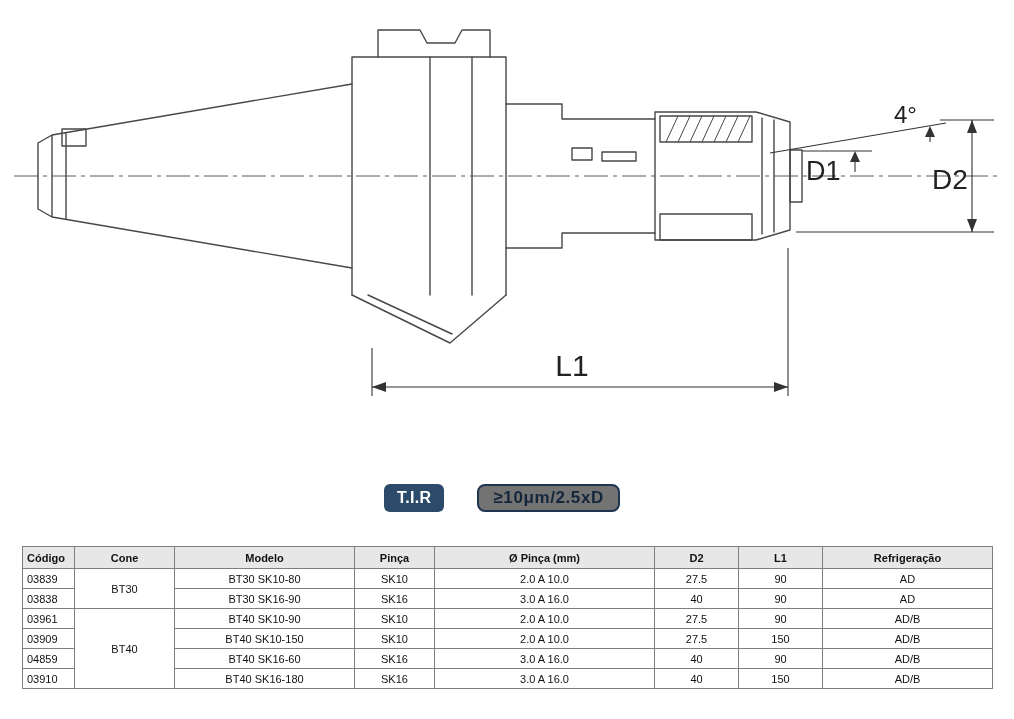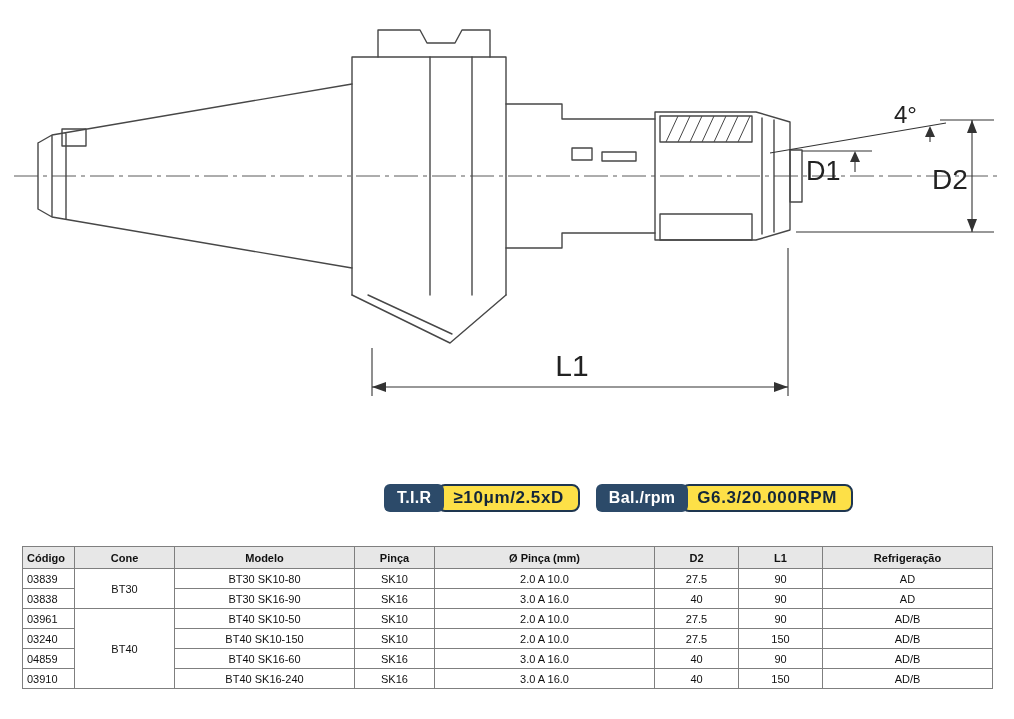--- a/index.html
+++ b/index.html
@@ -10,29 +10,29 @@
     position:relative; overflow:hidden;
   }
   .page { position:relative; width:1014px; height:719px; background:#fff; }
 
   .drawing { position:absolute; top:0; left:0; width:1014px; height:460px; }
 
   .badges {
     position:absolute; top:484px; left:384px;
     display:flex; align-items:stretch; gap:16px;
   }
-  .badge-pair { display:flex; align-items:stretch; }
+  .badge-pair { display:flex; align-items:stretch;gap:40px; }
   .badge {
     background:#2c4a69; color:#fff; font-weight:bold; font-size:16px;
     padding:4px 13px; border-radius:6px;
     display:flex; align-items:center; position:relative; z-index:1;
     letter-spacing:0.3px; white-space:nowrap;
   }
   .value-box {
-    background:#fde047; border:2.5px solid #1e3650; border-radius:8px;
+    background:#737373; border:2.5px solid #1e3650; border-radius:8px;
     font-weight:bold; font-size:17px; color:#13263a;
     padding:2px 14px; margin-left:-7px;
     display:flex; align-items:center; letter-spacing:0.6px; white-space:nowrap;
   }
 
   .data-table {
     position:absolute; top:546px; left:22px; width:970px;
     border-collapse:collapse; table-layout:fixed;
     font-size:11px; color:#111;
   }
@@ -110,24 +110,20 @@
         <text x="932" y="189" font-size="28">D2</text>
         <text x="572" y="376" font-size="30" text-anchor="middle">L1</text>
       </g>
     </svg>
   </div>
 
   <div class="badges">
     <div class="badge-pair">
       <span class="badge">T.I.R</span>
       <span class="value-box">≥10μm/2.5xD</span>
-    </div>
-    <div class="badge-pair">
-      <span class="badge">Bal./rpm</span>
-      <span class="value-box">G6.3/20.000RPM</span>
     </div>
   </div>
 
   <table class="data-table">
     <colgroup>
       <col style="width:52px">
         <col style="width:100px">
         <col style="width:180px">
         <col style="width:80px">
       <col style="width:220px">
@@ -163,48 +159,48 @@
           <td>BT30 SK16-90</td>
           <td>SK16</td>
           <td>3.0 A 16.0</td>
           <td>40</td>
           <td>90</td>
           <td>AD</td>
         </tr>
         <tr>
           <td class="left">03961</td>
           <td rowspan="4">BT40</td>
-          <td>BT40 SK10-50</td>
+          <td>BT40 SK10-90</td>
           <td>SK10</td>
           <td>2.0 A 10.0</td>
           <td>27.5</td>
           <td>90</td>
           <td>AD/B</td>
         </tr>
         <tr>
-          <td class="left">03240</td>
+          <td class="left">03909</td>
           <td>BT40 SK10-150</td>
           <td>SK10</td>
           <td>2.0 A 10.0</td>
           <td>27.5</td>
           <td>150</td>
           <td>AD/B</td>
         </tr>
         <tr>
           <td class="left">04859</td>
           <td>BT40 SK16-60</td>
           <td>SK16</td>
           <td>3.0 A 16.0</td>
           <td>40</td>
           <td>90</td>
           <td>AD/B</td>
         </tr>
         <tr>
           <td class="left">03910</td>
-          <td>BT40 SK16-240</td>
+          <td>BT40 SK16-180</td>
           <td>SK16</td>
           <td>3.0 A 16.0</td>
           <td>40</td>
           <td>150</td>
           <td>AD/B</td>
         </tr>
       </tbody>
   </table>
 
 </div>

